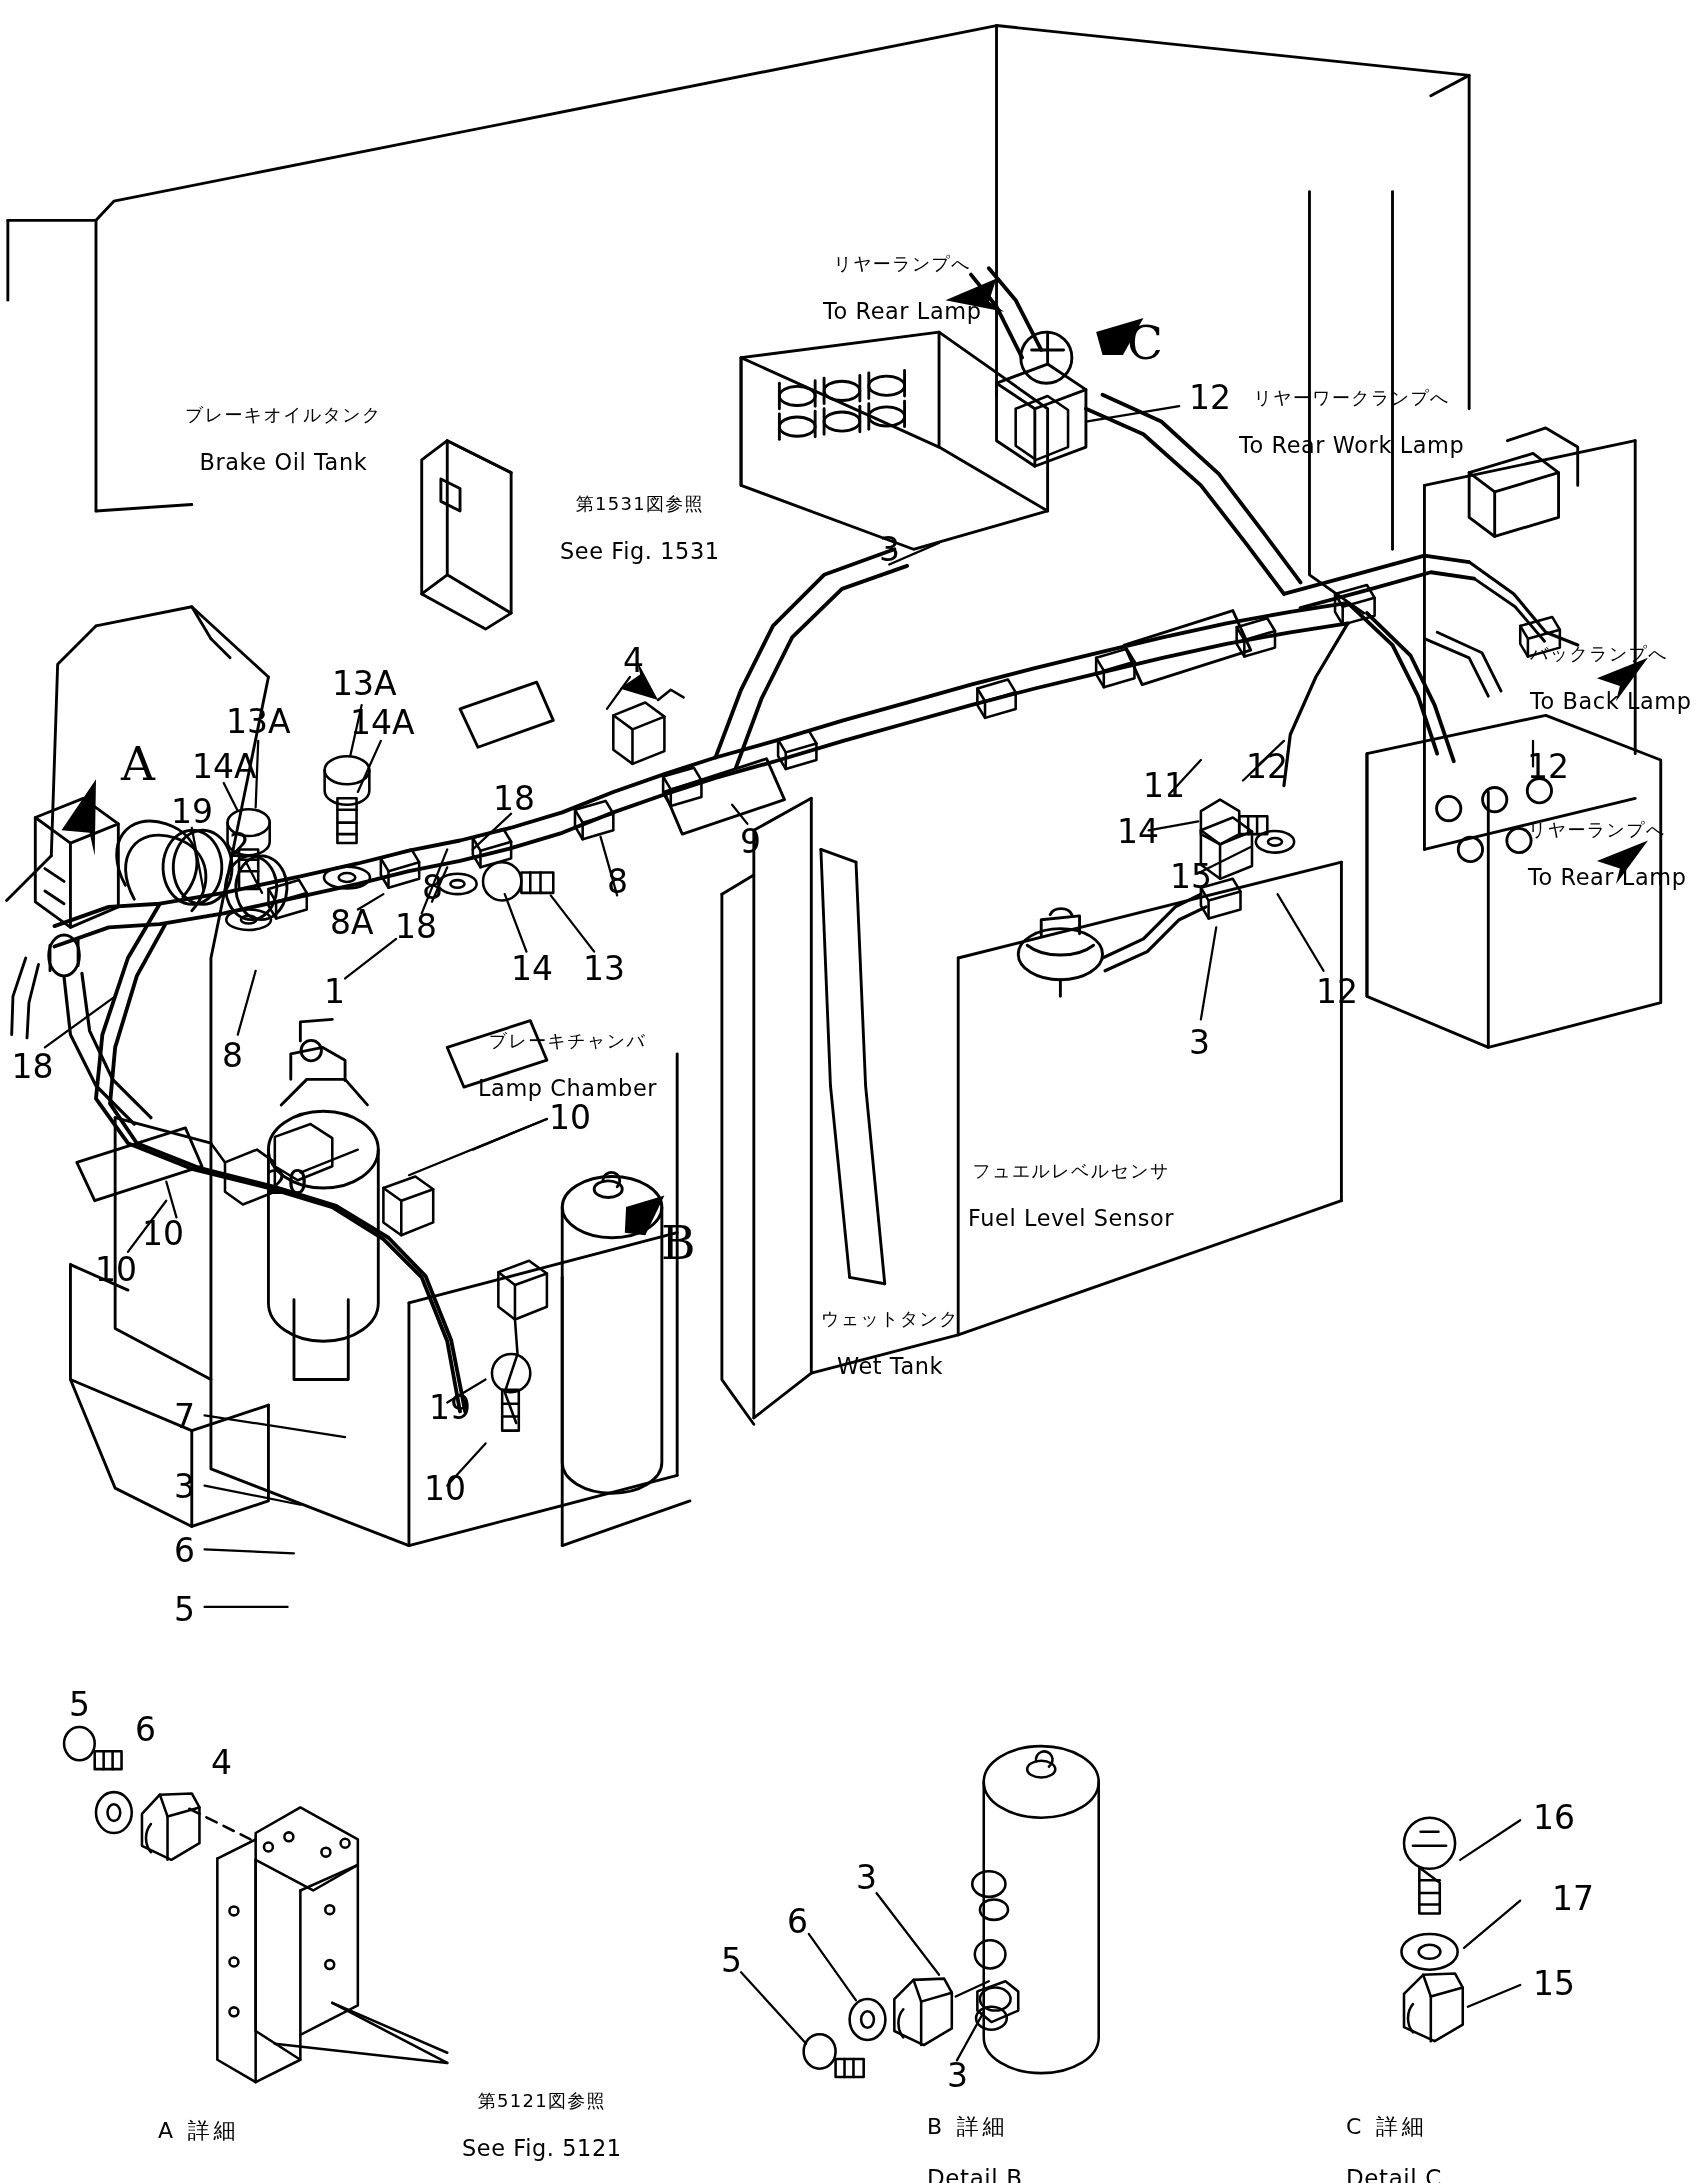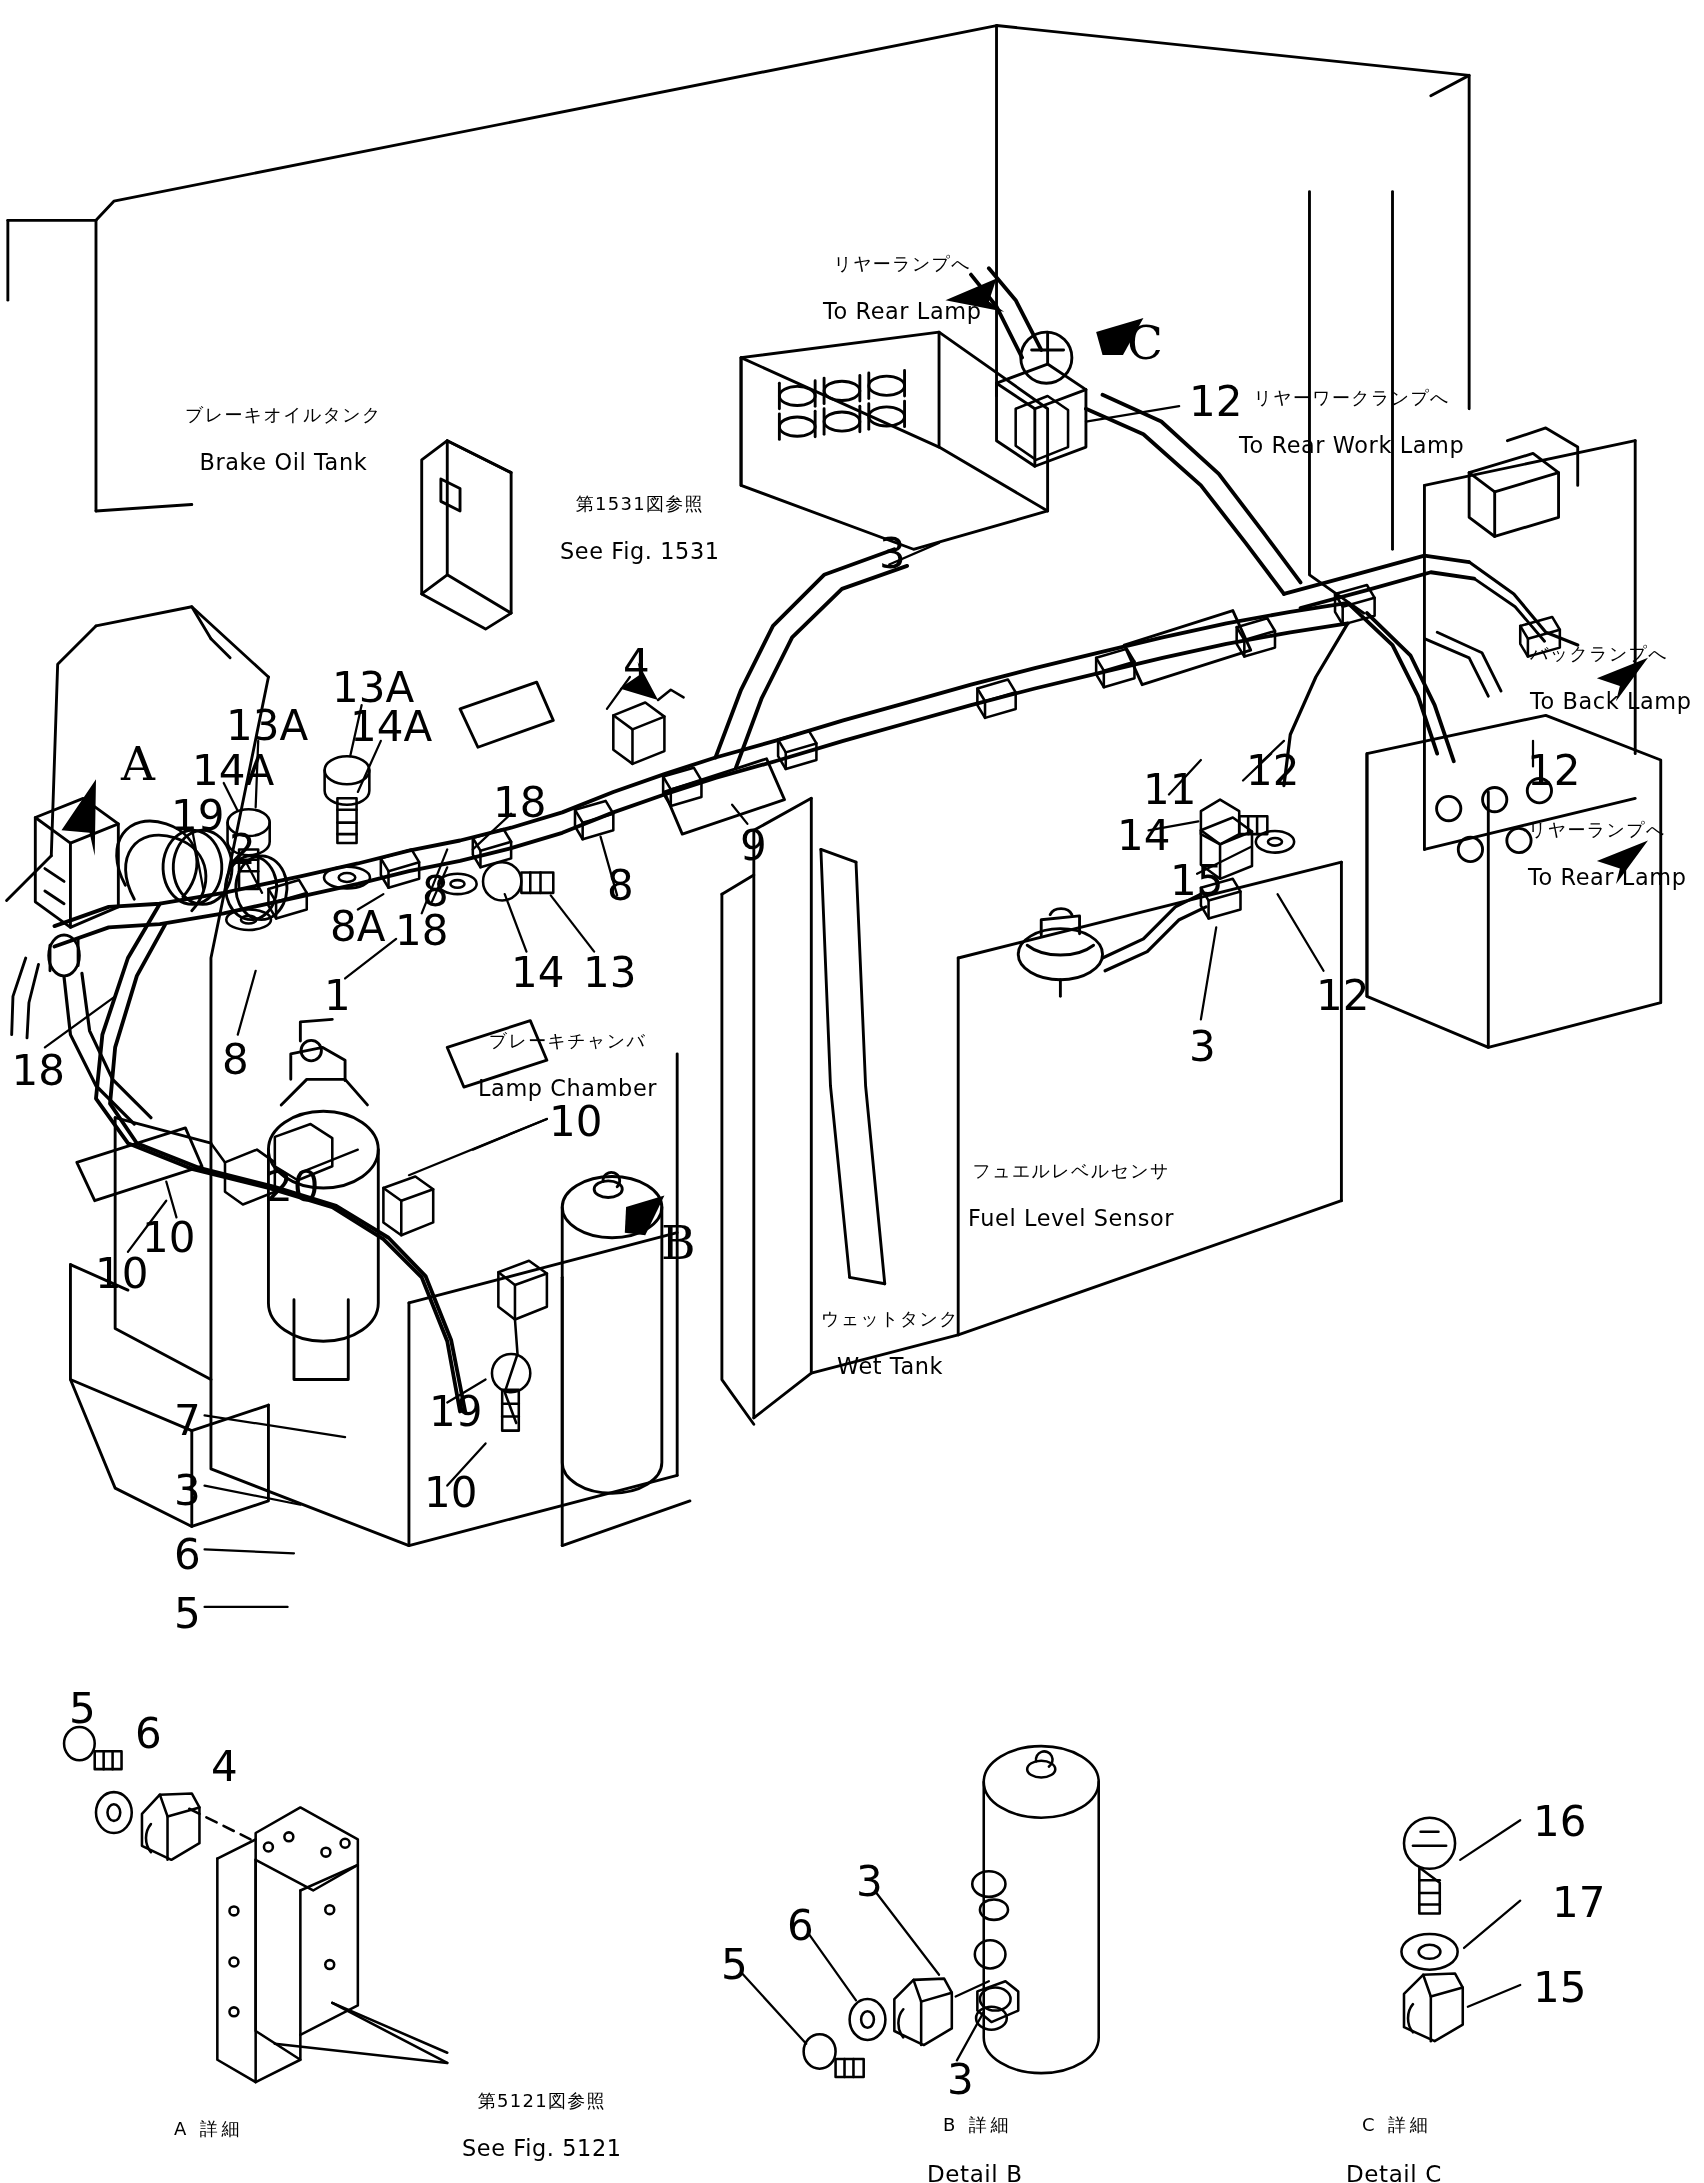--- a/index.html
+++ b/index.html
@@ -6,24 +6,24 @@
   body{
     width:1705px;height:2183px;position:relative;overflow:hidden;
     font-family:"DejaVu Sans","Liberation Sans",sans-serif;
     color:#000;
   }
   #stage{position:absolute;left:0;top:0;width:1705px;height:2183px;}
   svg.art{position:absolute;left:0;top:0;width:1705px;height:2183px;}
   .lbl{position:absolute;white-space:pre;line-height:1.15;}
   .jp{font-size:18px;letter-spacing:1.3px;}
   .en{font-size:22.4px;letter-spacing:0.6px;}
-  .cal{position:absolute;font-size:42px;line-height:1;white-space:pre;}
+  .cal{position:absolute;font-size:33px;line-height:1;white-space:pre;}
   .bigletter{position:absolute;font-size:47px;line-height:1;font-family:"DejaVu Serif","Liberation Serif",serif;}
   .dtl{position:absolute;white-space:pre;line-height:1.2;}
-  .dtl .j{font-size:18px;letter-spacing:3.8px;margin-left:16px;}
+  .dtl .j{font-size:22px;letter-spacing:3.8px;}
   .dtl .e{font-size:23px;letter-spacing:0.6px;}
 </style>
 </head>
 <body>
 
 <div id="stage">
 
   <svg class="art" viewBox="0 0 2669 3418">
     <g fill="none" stroke="#000" stroke-width="4.5" stroke-linecap="round" stroke-linejoin="round">
 

